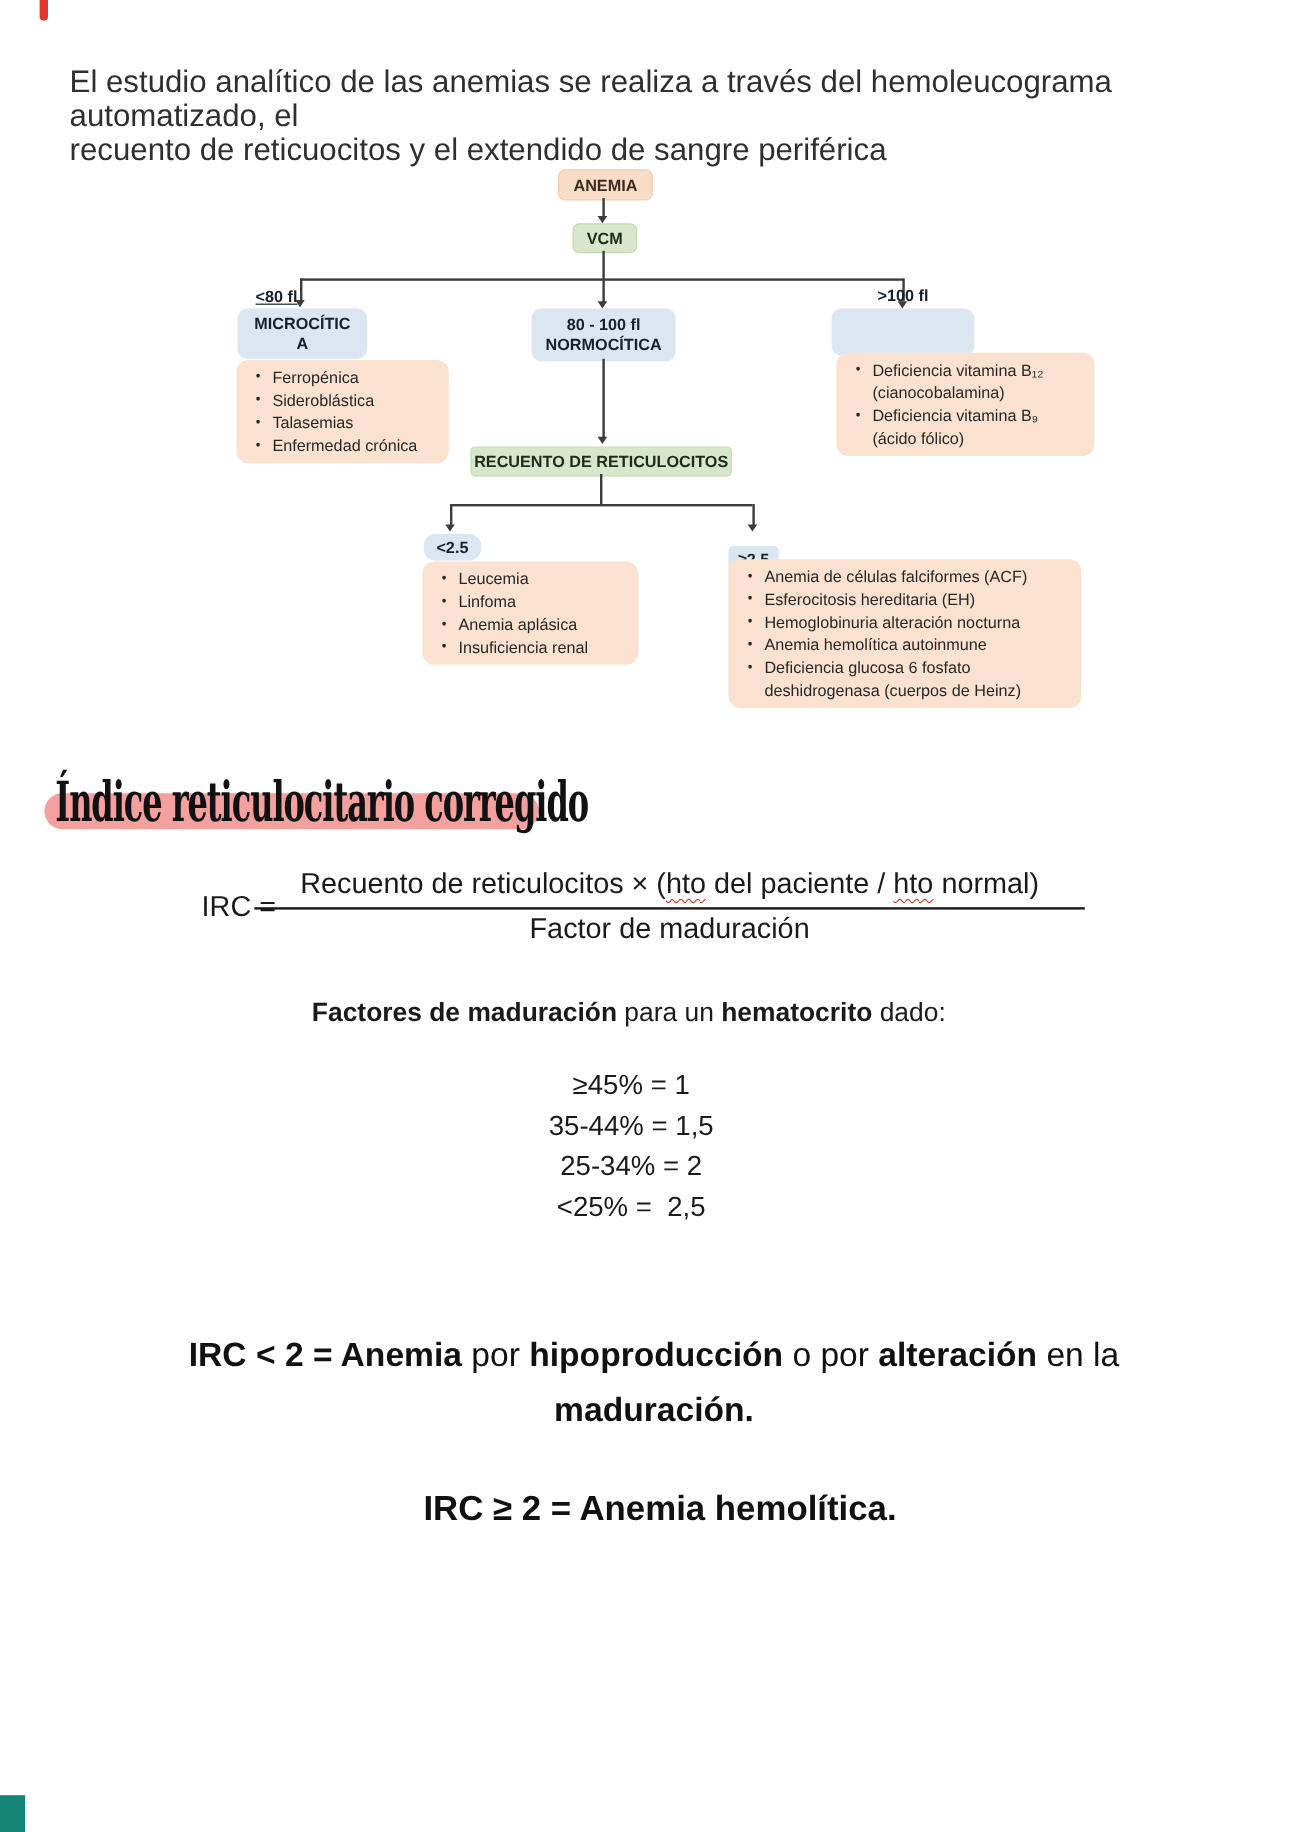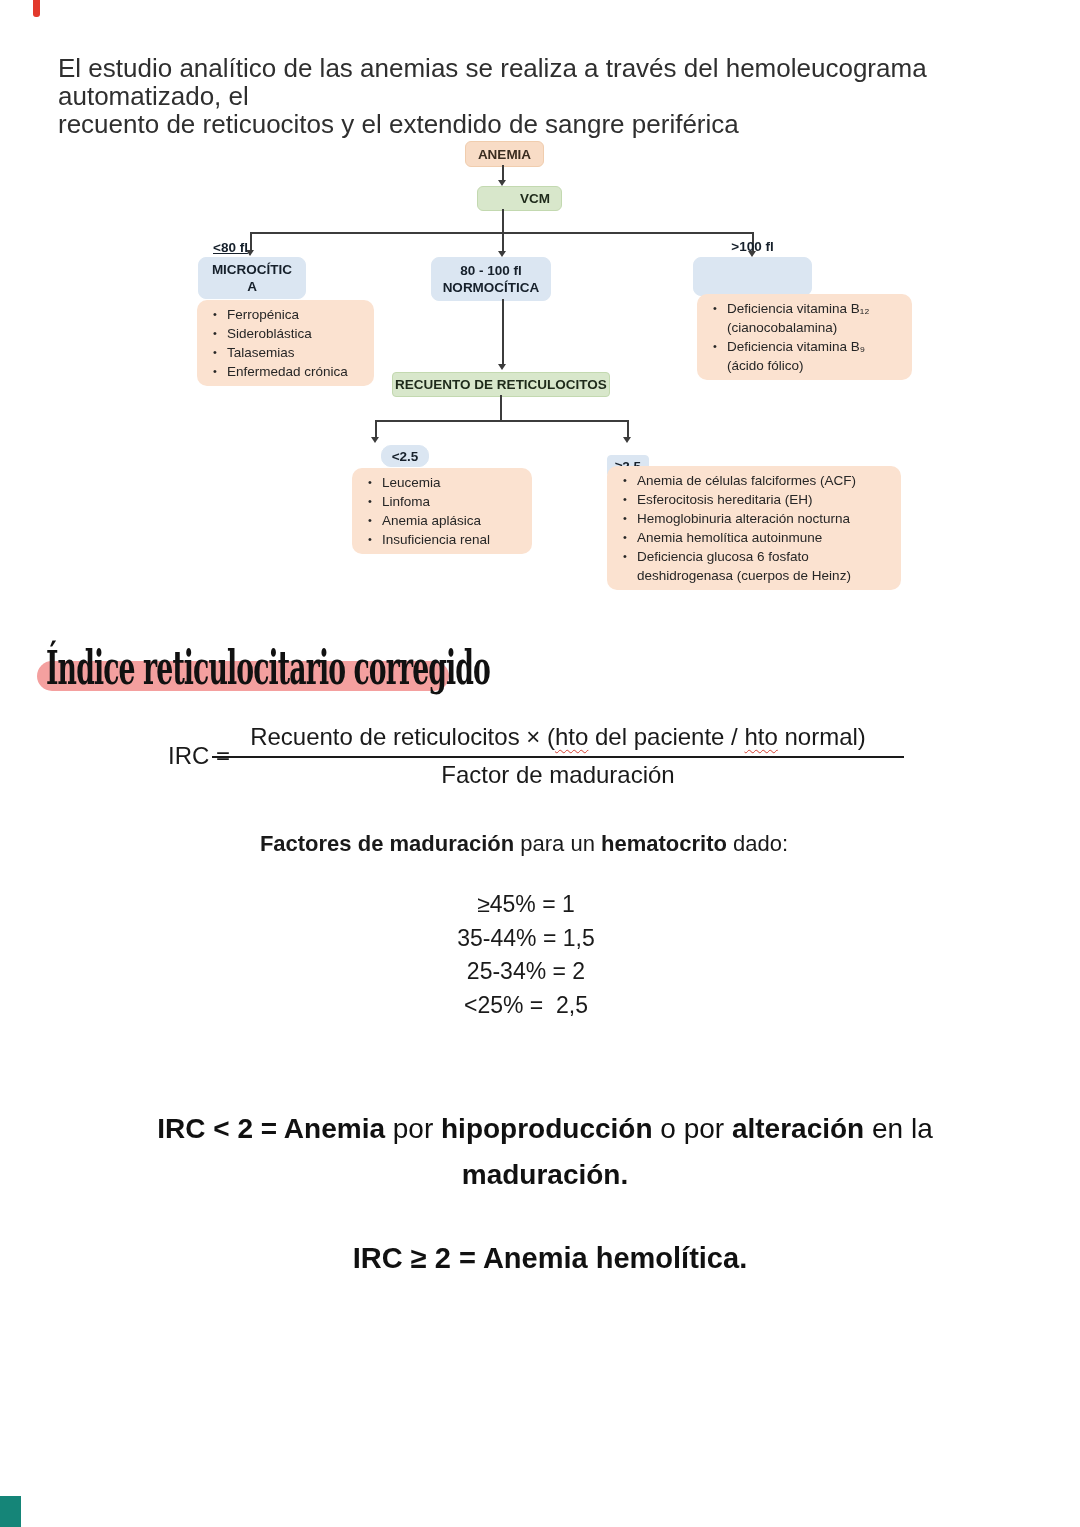--- a/index.html
+++ b/index.html
@@ -64,21 +64,21 @@
 
   <div id="intro">
     <div>El estudio analítico de las anemias se realiza a través del hemoleucograma automatizado, el</div>
     <div>recuento de reticuocitos y el extendido de sangre periférica</div>
   </div>
 
   <div>
 
     <div class="node peachnode" style="left:465px;top:141px;width:77px;height:24px;">ANEMIA</div>
 
-    <div class="node greennode" style="left:477px;top:186px;width:52px;height:23px;padding-left:31px;">VCM</div>
+    <div class="node greennode" style="left:477px;top:186px;width:52px;height:23px;">VCM</div>
 
     <div class="vline" style="left:502px;top:165px;height:16px;"></div>
     <div class="ahead" style="left:498px;top:180px;"></div>
     <div class="vline" style="left:502px;top:209px;height:43px;"></div>
     <div class="hline" style="left:250px;top:232px;width:503px;"></div>
     <div class="vline" style="left:250px;top:232px;height:19px;"></div>
     <div class="ahead" style="left:246px;top:250px;"></div>
     <div class="ahead" style="left:498px;top:251px;"></div>
     <div class="vline" style="left:752px;top:232px;height:19px;"></div>
     <div class="ahead" style="left:748px;top:251px;"></div>
@@ -100,21 +100,21 @@
         <div class="li">
           <span class="dot">•</span>
           <span class="litxt">Talasemias</span>
         </div>
         <div class="li">
           <span class="dot">•</span>
           <span class="litxt">Enfermedad crónica</span>
         </div>
       </div>
 
-    <div class="node bluenode" style="left:431px;top:257px;width:118px;height:42px;">
+    <div class="node bluenode" style="left:443px;top:257px;width:118px;height:42px;">
       <div>80 - 100 fl</div>
       <div>NORMOCÍTICA</div>
     </div>
     <div class="vline" style="left:502px;top:299px;height:66px;"></div>
     <div class="ahead" style="left:498px;top:364px;"></div>
     <div class="node greennode" style="left:392px;top:372px;width:216px;height:23px;border-radius:4px;">RECUENTO DE RETICULOCITOS</div>
 
     <div class="node bluenode" style="left:693px;top:257px;width:117px;height:37px;gap:44px;">
       <div>&gt;100 fl</div>
       <div>MACROCÍTICA</div>
@@ -130,21 +130,21 @@
         </div>
       </div>
 
     <div class="vline" style="left:500px;top:395px;height:25px;"></div>
     <div class="hline" style="left:375px;top:420px;width:252px;"></div>
     <div class="vline" style="left:375px;top:420px;height:18px;"></div>
     <div class="ahead" style="left:371px;top:437px;"></div>
     <div class="vline" style="left:627px;top:420px;height:18px;"></div>
     <div class="ahead" style="left:623px;top:437px;"></div>
 
-    <div class="node bluenode" style="left:353px;top:445px;width:46px;height:20px;border-radius:10px;margin-left:28px;">&lt;2.5</div>
+    <div class="node bluenode" style="left:353px;top:445px;width:46px;height:20px;border-radius:10px;">&lt;2.5</div>
     <div class="node bluenode" style="left:607px;top:431px;width:40px;height:20px;border-radius:4px;margin-top:24px;">≥2.5</div>
 
     <div class="plist" style="left:352px;top:468px;width:166px;">
         <div class="li">
           <span class="dot">•</span>
           <span class="litxt">Leucemia</span>
         </div>
         <div class="li">
           <span class="dot">•</span>
           <span class="litxt">Linfoma</span>

